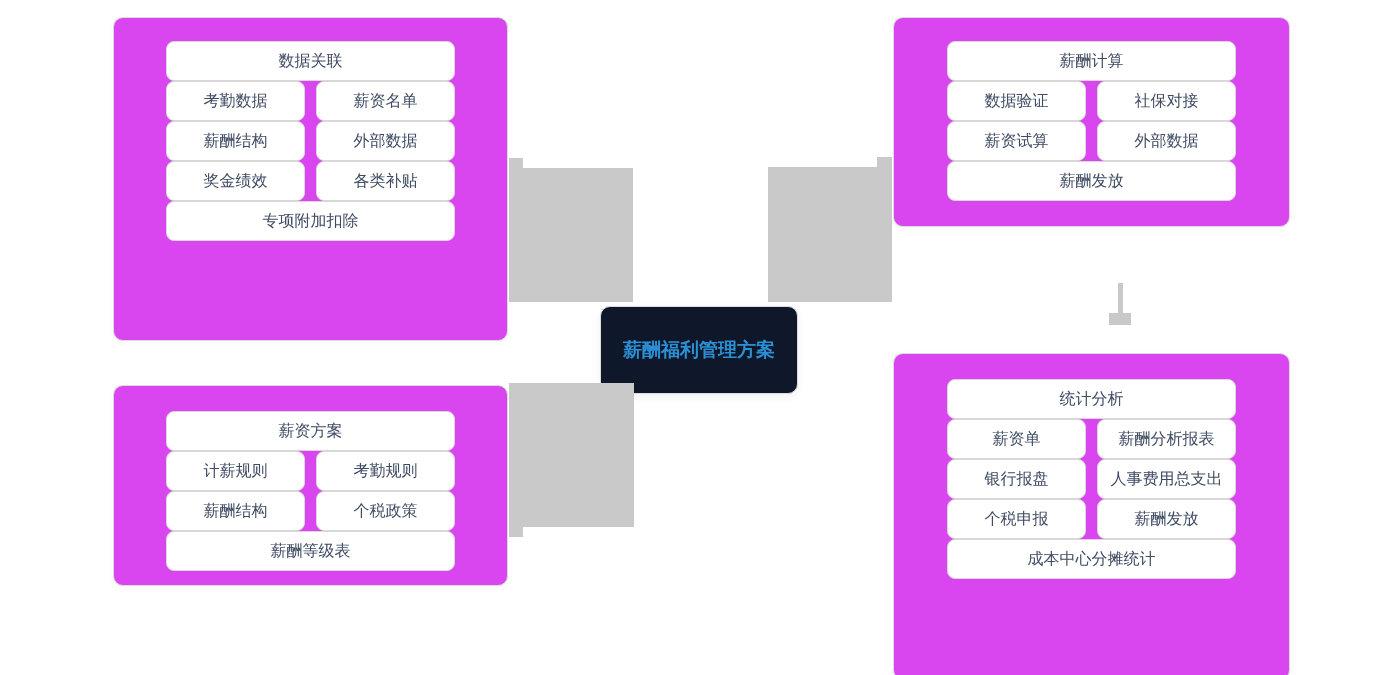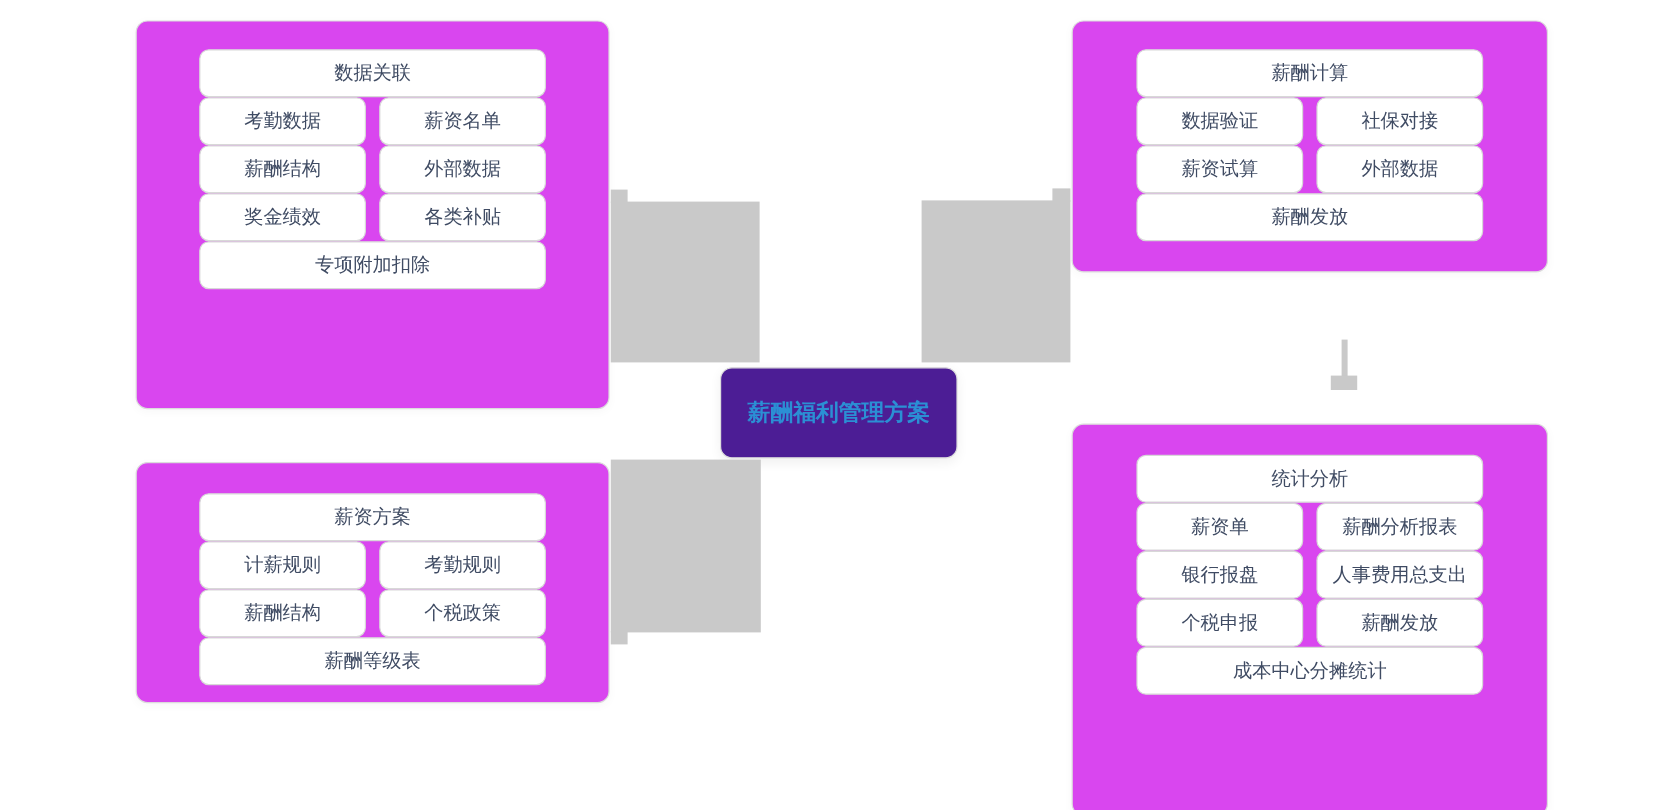--- a/index.html
+++ b/index.html
@@ -36,23 +36,23 @@
     font-size:16px;
     color:#3f4b63;
     white-space:nowrap;
     overflow:hidden;
   }
   .chip.full{width:289px;}
   .chip.half{width:139px;}
 
   .center-node{
     position:absolute;
-    left:600px;top:306px;width:198px;height:76px;
+    left:600px;top:306px;width:198px;height:88px;
     box-sizing:border-box;
-    background:#4c1d95;
+    background:#0f172a;
     border:1px solid #dddddd;
     border-radius:10px;
     box-shadow:0 3px 10px rgba(0,0,0,.06);
     display:flex;align-items:center;justify-content:center;
     font-size:19px;font-weight:bold;color:#2b8fd4;
     white-space:nowrap;
   }
 
   .gray{position:absolute;background:#c9c9c9;}
   #g-tl-main{left:509px;top:168px;width:124px;height:134px;}

